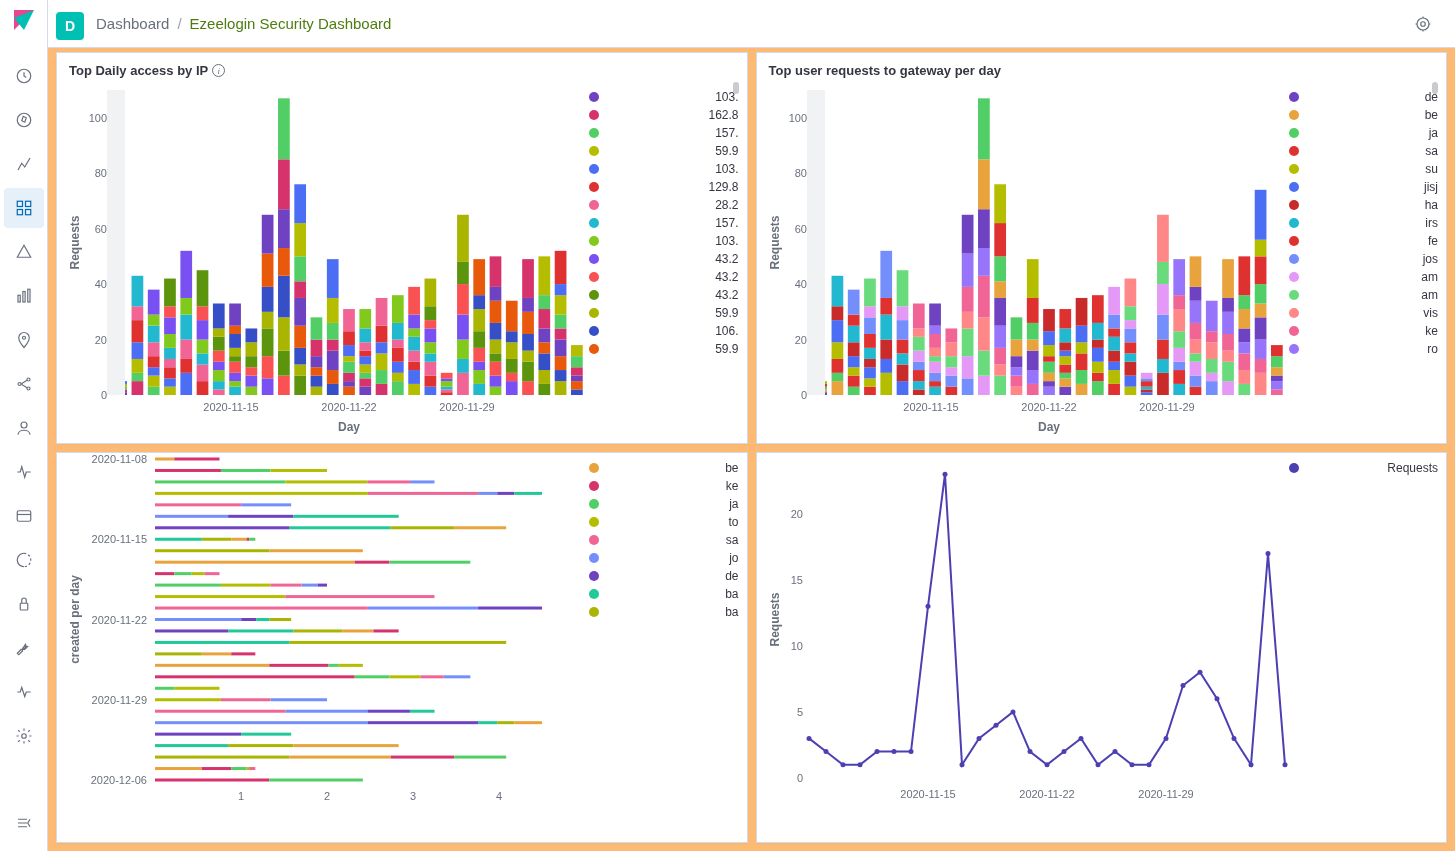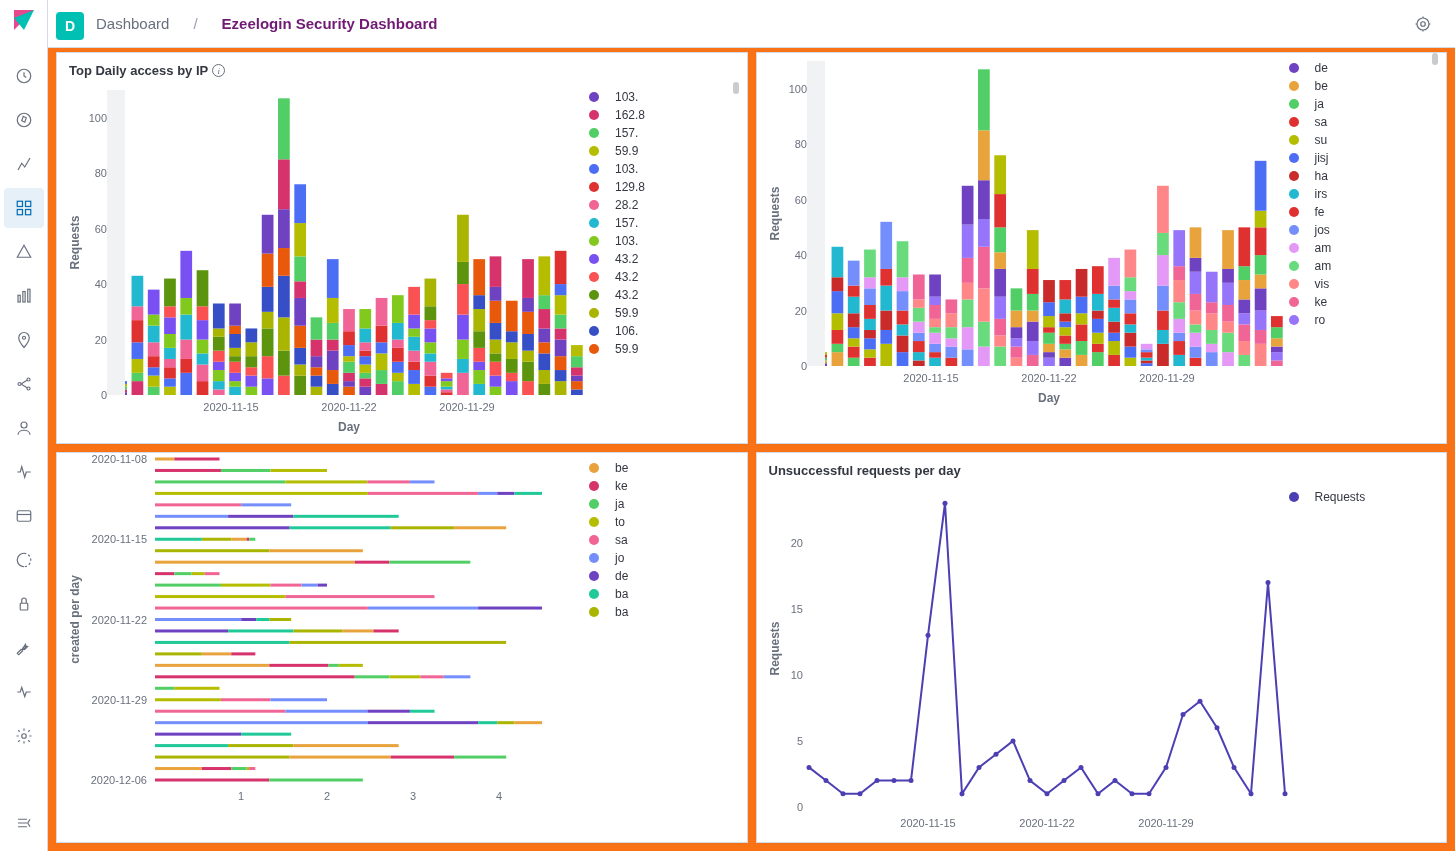--- a/index.html
+++ b/index.html
@@ -7,34 +7,34 @@
 .app { display: flex; height: 851px; width: 1455px; }
 .sidebar { width: 48px; background: #fff; border-right: 1px solid #d3dae6; display: flex; flex-direction: column; align-items: center; padding-top: 8px; }
 .logo { width: 24px; height: 24px; margin-bottom: 8px; }
 .space-badge { width: 28px; height: 28px; background: #00bfb3; color: #fff; border-radius: 4px; display: flex; align-items: center; justify-content: center; font-weight: 600; font-size: 14px; margin-bottom: 12px; cursor: pointer; position: absolute; left: 56px; top: 12px;}
 .nav-items { display: flex; flex-direction: column; gap: 4px; flex: 1; }
 .nav-item { width: 40px; height: 40px; display: flex; align-items: center; justify-content: center; color: #69707d; cursor: pointer; border-radius: 4px; }
 .nav-item.active { background: #e6f0f8; color: #006bb4; }
 .nav-bottom { margin-top: auto; margin-bottom: 8px; }
 .main { flex: 1; display: flex; flex-direction: column; overflow: hidden; }
 .header { height: 48px; border-bottom: 1px solid #d3dae6; display: flex; align-items: center; padding: 0 16px 0 48px; }
-.breadcrumb { display: flex; align-items: flex-end; gap: 24px; font-size: 15px; }
+.breadcrumb { display: flex; align-items: flex-end; gap: 8px; font-size: 15px; }
 .breadcrumb a { color: #69707d; text-decoration: none; }
 .breadcrumb .sep { color: #98a2b3; }
-.breadcrumb .current { color: #701a75; font-weight: 700; }
+.breadcrumb .current { color: #4d7c0f; font-weight: 400; }
 .header-right { margin-left: auto; display: flex; gap: 8px; }
 .hdr-btn { width: 32px; height: 32px; border: none; background: transparent; color: #69707d; cursor: pointer; border-radius: 4px; display: flex; align-items: center; justify-content: center; }
-.panels { flex: 1; display: grid; grid-template-columns: 1fr 1fr; grid-template-rows: 1fr 1fr; gap: 8px; padding: 4px 8px 8px 8px; overflow: hidden; background: #f97316; }
+.panels { flex: 1; display: grid; grid-template-columns: 1fr 1fr; grid-template-rows: 1fr 1fr; gap: 8px; padding: 4px 8px 8px 8px; overflow: hidden; background: #fdba74; }
 .panel { border: 1px solid #d3dae6; border-radius: 0; background: #fff; display: flex; flex-direction: column; overflow: hidden; box-shadow: 0 1px 2px rgba(0,0,0,0.03); }
 .panel-title { font-size: 13px; font-weight: 700; padding: 10px 12px 4px 12px; display: flex; align-items: center; gap: 4px; }
 .info-icon { width: 13px; height: 13px; border: 1px solid #69707d; border-radius: 50%; display: inline-flex; align-items: center; justify-content: center; font-size: 9px; color: #69707d; font-weight: 400; font-style: italic; font-family: serif; }
 .panel-body { flex: 1; display: flex; overflow: hidden; padding: 0 8px 8px 8px; }
 .chart-area { flex: 1; position: relative; }
 .legend { width: 150px; overflow: hidden; font-size: 12px; padding-top: 6px; position: relative; }
-.legend-item { display: flex; align-items: center; gap: 16px; padding: 2px 0; white-space: nowrap; overflow: hidden; }
+.legend-item { display: flex; align-items: center; gap: 16px; padding: 2px 0; white-space: nowrap; overflow: hidden; justify-content: space-between; }
 .legend-dot { width: 10px; height: 10px; border-radius: 50%; flex-shrink: 0; }
 .legend-scroll { position: absolute; right: 0; top: 0; width: 6px; height: 12px; background: #c9cbcd; border-radius: 3px; }
 svg { display: block; }
 .tick-label { font-size: 11px; fill: #69707d; }
 .axis-title { font-size: 12px; fill: #69707d; font-weight: 600; }
 </style>
 </head>
 <body>
 
 <div class="app">
@@ -464,20 +464,23 @@
                 <span>106.</span>
               </div>
               <div class="legend-item">
                 <span class="legend-dot" style="background: rgb(232, 89, 12);"></span>
                 <span>59.9</span>
               </div>
             </div>
         </div>
       </div>
       <div class="panel">
+        <div class="panel-title">
+            <span>Top user requests to gateway per day</span>
+          </div>
         <div class="panel-body">
           <div class="chart-area" id="chart-p2">
               <svg width="524" height="353">
                 <text class="tick-label" x="42" y="317" text-anchor="end">0</text>
                 <text class="tick-label" x="42" y="261.54545454545456" text-anchor="end">20</text>
                 <text class="tick-label" x="42" y="206.0909090909091" text-anchor="end">40</text>
                 <text class="tick-label" x="42" y="150.63636363636365" text-anchor="end">60</text>
                 <text class="tick-label" x="42" y="95.18181818181819" text-anchor="end">80</text>
                 <text class="tick-label" x="42" y="39.72727272727275" text-anchor="end">100</text>
                 <text class="tick-label" x="166" y="329" text-anchor="middle">2020-11-15</text>
@@ -918,23 +921,20 @@
                 <span>ba</span>
               </div>
               <div class="legend-item">
                 <span class="legend-dot" style="background: rgb(169, 181, 0);"></span>
                 <span>ba</span>
               </div>
             </div>
         </div>
       </div>
       <div class="panel">
-        <div class="panel-title">
-            <span>Unsuccessful requests per day</span>
-          </div>
         <div class="panel-body">
           <div class="chart-area" id="chart-p4">
               <svg width="524" height="353">
                 <text class="tick-label" x="38" y="329" text-anchor="end">0</text>
                 <text class="tick-label" x="38" y="262.9583333333333" text-anchor="end">5</text>
                 <text class="tick-label" x="38" y="196.91666666666666" text-anchor="end">10</text>
                 <text class="tick-label" x="38" y="130.875" text-anchor="end">15</text>
                 <text class="tick-label" x="38" y="64.83333333333331" text-anchor="end">20</text>
                 <text class="tick-label" x="163" y="345" text-anchor="middle">2020-11-15</text>
                 <text class="tick-label" x="282" y="345" text-anchor="middle">2020-11-22</text>

